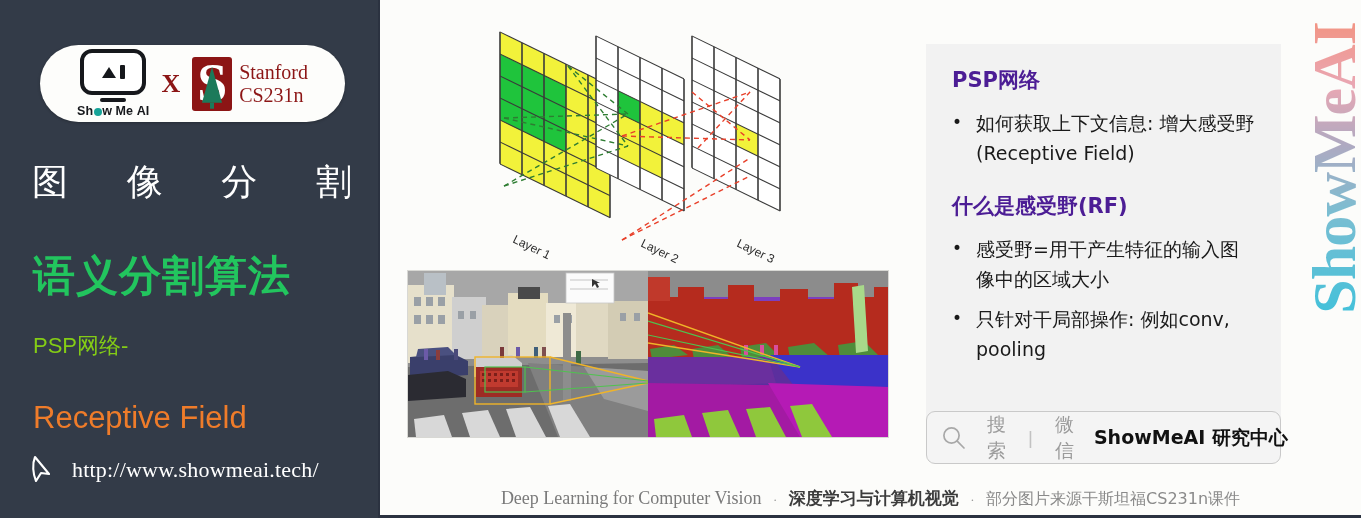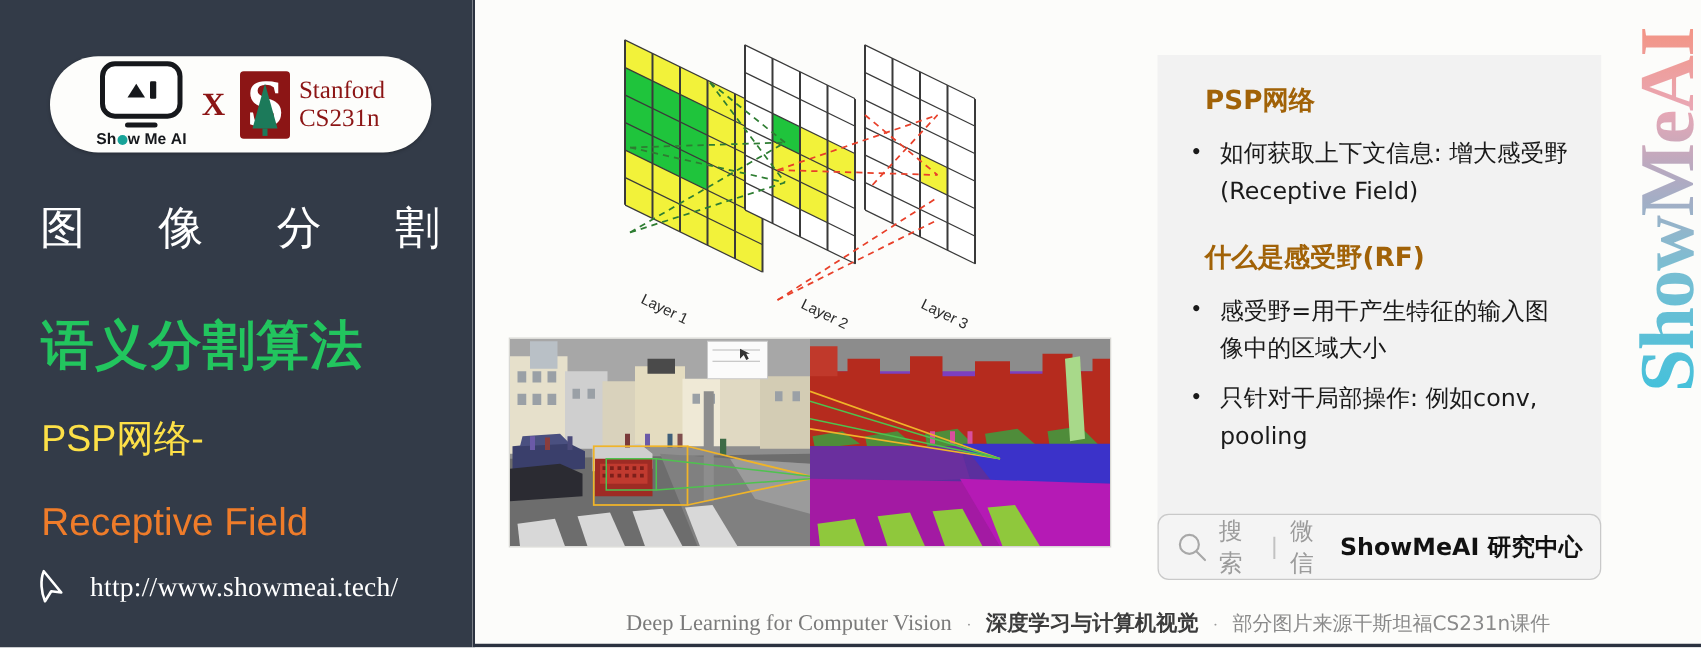--- a/index.html
+++ b/index.html
@@ -77,21 +77,21 @@
     display:flex;justify-content:space-between;
     font-family:"DejaVu Sans",sans-serif;
   }
   .subtitle1{
     position:absolute;left:33px;top:248px;
     color:#22c55e;font-size:42px;font-weight:bold;letter-spacing:1px;
     font-family:Liberation Sans, sans-serif;
   }
   .subtitle2{
     position:absolute;left:33px;top:331px;
-    color:#fde047;font-size:30px;font-weight:normal;
+    color:#84cc16;font-size:22px;font-weight:normal;
     font-family:"Liberation Sans",sans-serif;
   }
   .subtitle3{
     position:absolute;left:33px;top:400px;
     color:#ef7c2a;font-size:31px;font-weight:normal;
     font-family:"Liberation Sans",sans-serif;
   }
   .url-row{
     position:absolute;left:30px;top:454px;
     display:flex;align-items:center;gap:12px;
@@ -135,21 +135,21 @@
 
   
   .notes{
     position:absolute;left:546px;top:44px;width:355px;height:379px;
     background:#f2f2f2;
     padding:22px 26px 0 26px;
     box-sizing:border-box;
     overflow:hidden;
   }
   .notes h3{
-    margin:0 0 14px 12px;font-size:21px;color:#a16207;font-weight:bold;
+    margin:0 0 14px 0;font-size:21px;color:#4c1d95;font-weight:bold;
     font-family:"DejaVu Sans",sans-serif;
   }
   .notes h3.second{margin-top:24px;}
   .bullet{
     display:flex;gap:14px;margin-bottom:10px;
     font-size:19px;color:#1a1a1a;line-height:1.58;
     font-family:"DejaVu Sans",sans-serif;
   }
   .bullet .dot{flex:0 0 8px;color:#1a1a1a;font-size:17px;line-height:1.7;}
   .bullet .txt{flex:1 1 auto;}
@@ -166,21 +166,21 @@
     color:transparent;-webkit-text-fill-color:transparent;
     opacity:.92;
     pointer-events:none;
     line-height:1;
   }
 
   .searchbar{
     position:absolute;left:546px;top:411px;width:355px;height:53px;
     box-sizing:border-box;
     border:1px solid #c9c9c9;border-radius:9px;background:#f4f4f4;
-    display:flex;align-items:center;gap:8px;padding:0 14px;
+    display:flex;align-items:center;gap:20px;padding:0 14px;
   }
   .searchbar .mag{flex:0 0 auto;display:flex;align-items:center;}
   .s-ph{font-size:19px;color:#9b9b9b;font-family:"DejaVu Sans",sans-serif;}
   .s-div{color:#c2c2c2;font-size:19px;margin:0 2px;}
   .s-brand{font-size:19px;font-weight:bold;color:#111;font-family:"DejaVu Sans",sans-serif;white-space:nowrap;}
 </style>
 </head>
 <body>
 
 <div class="page">

